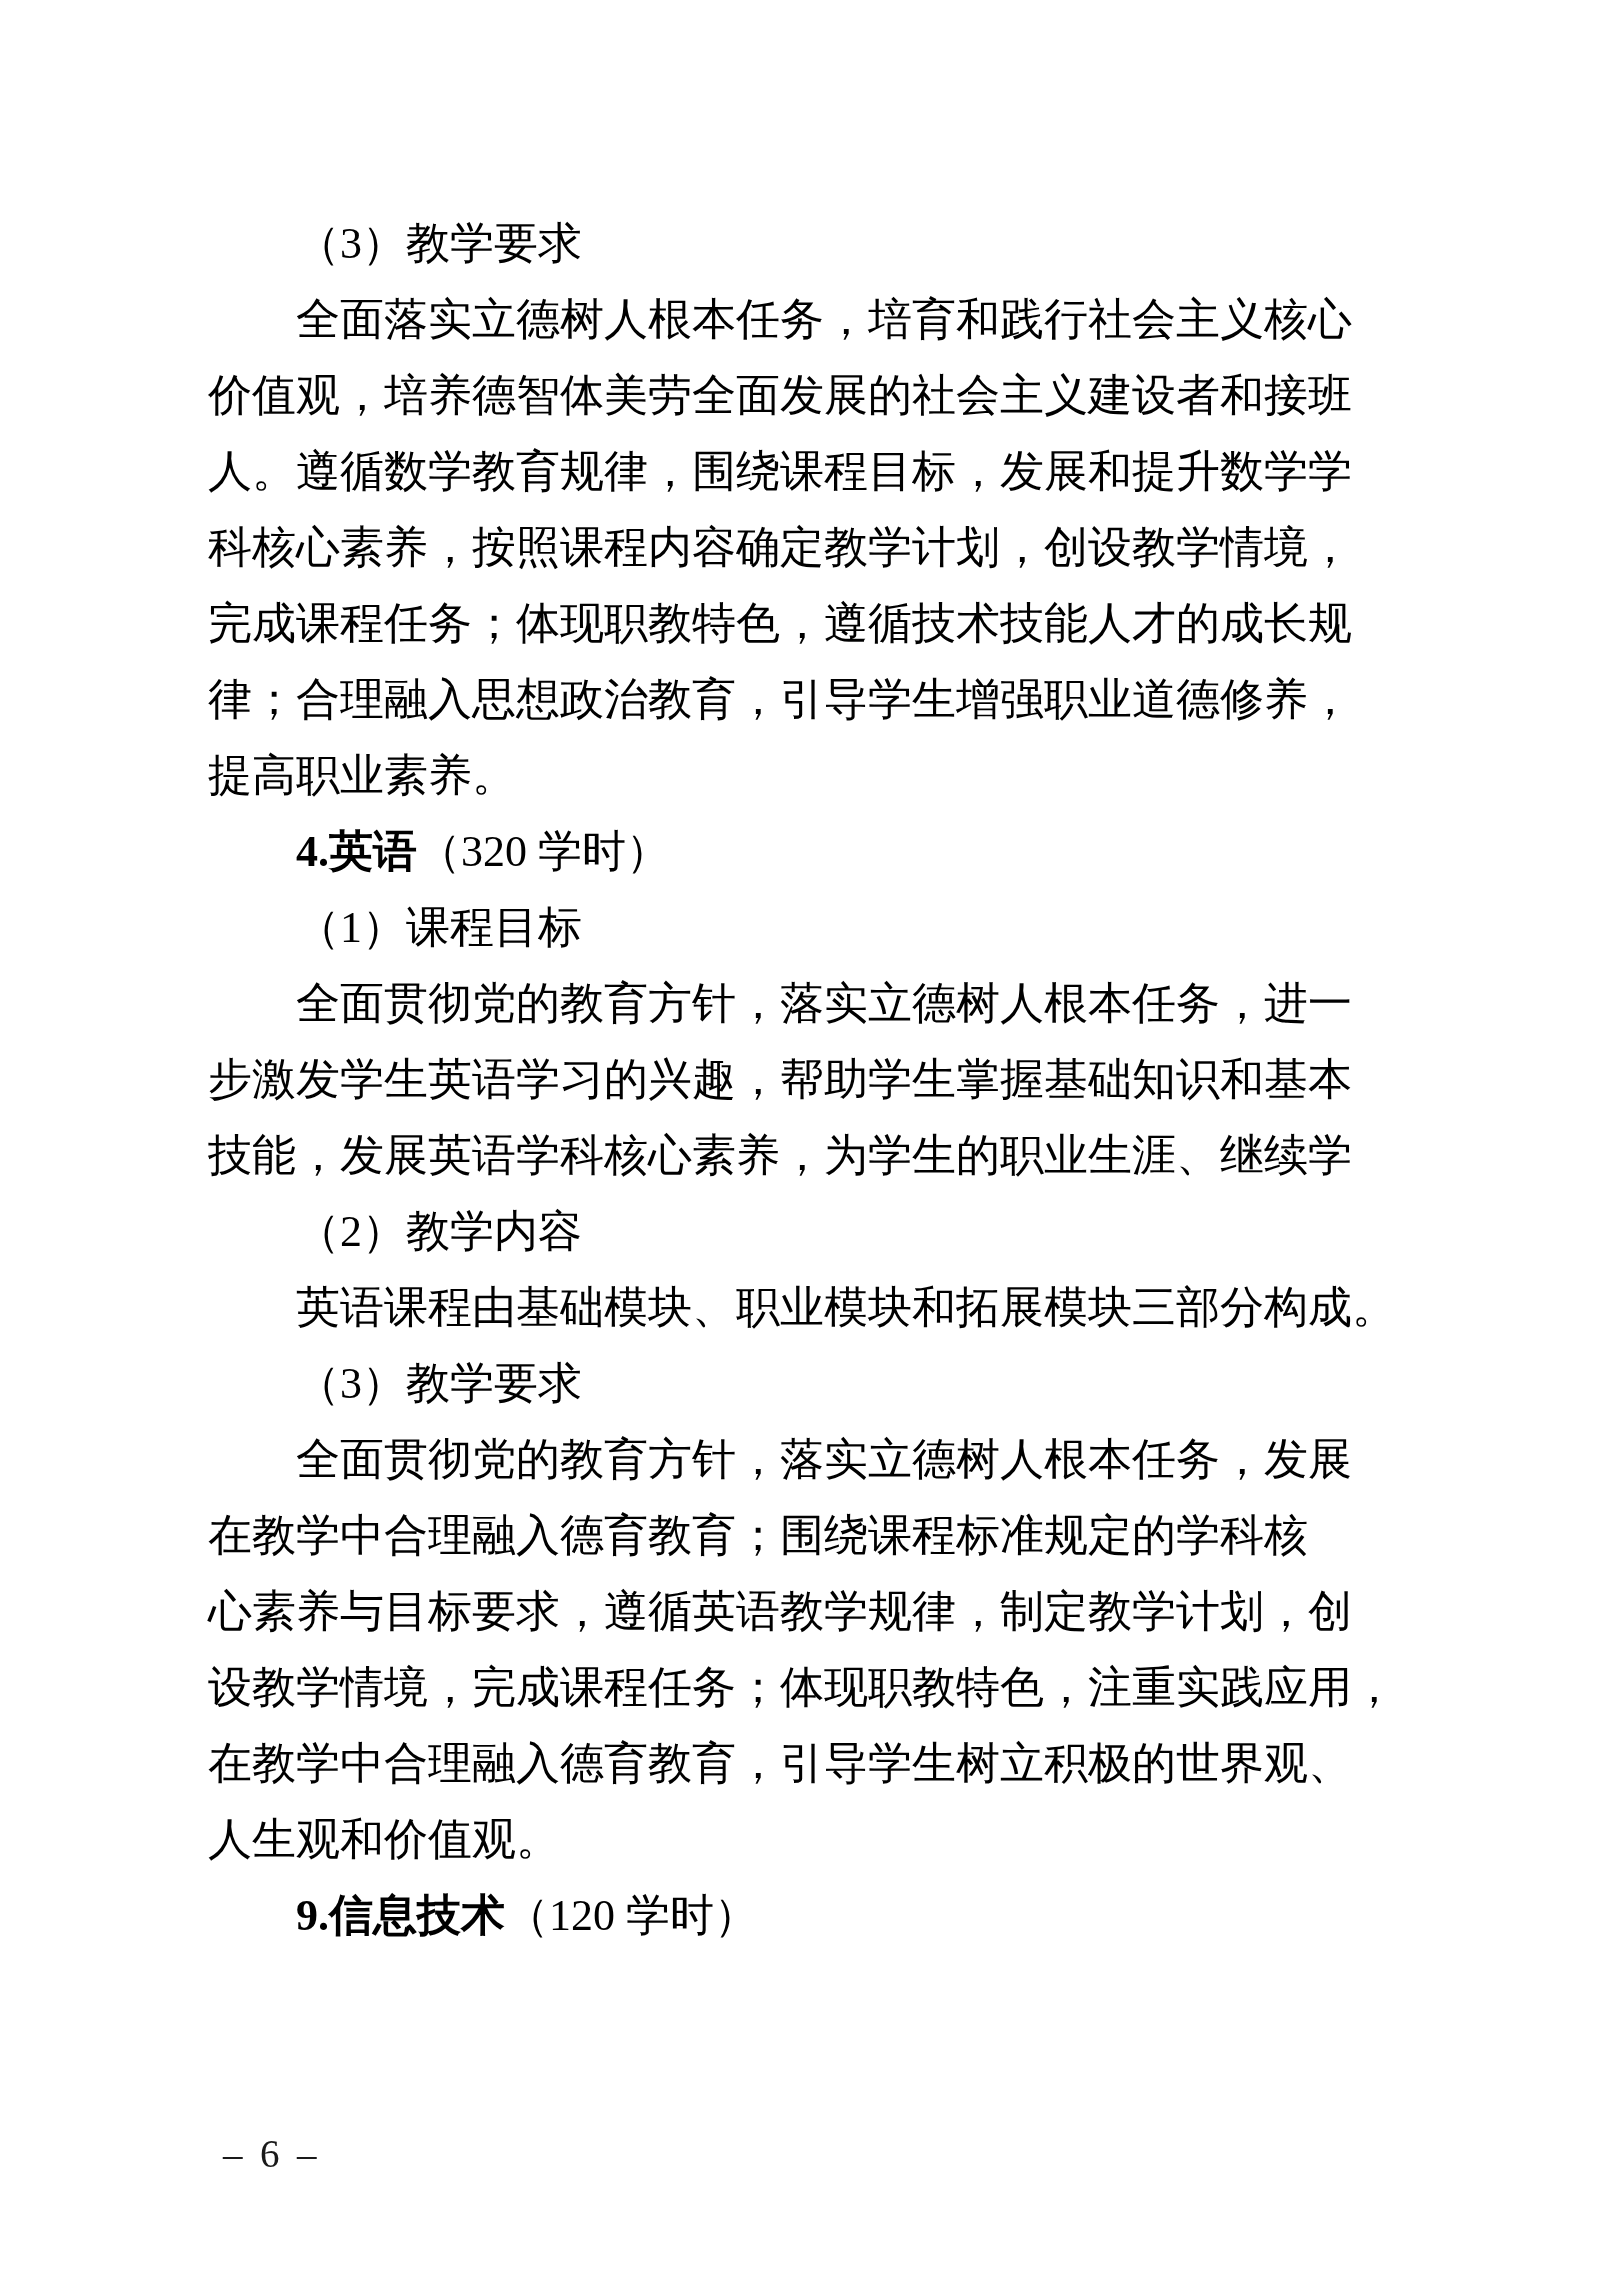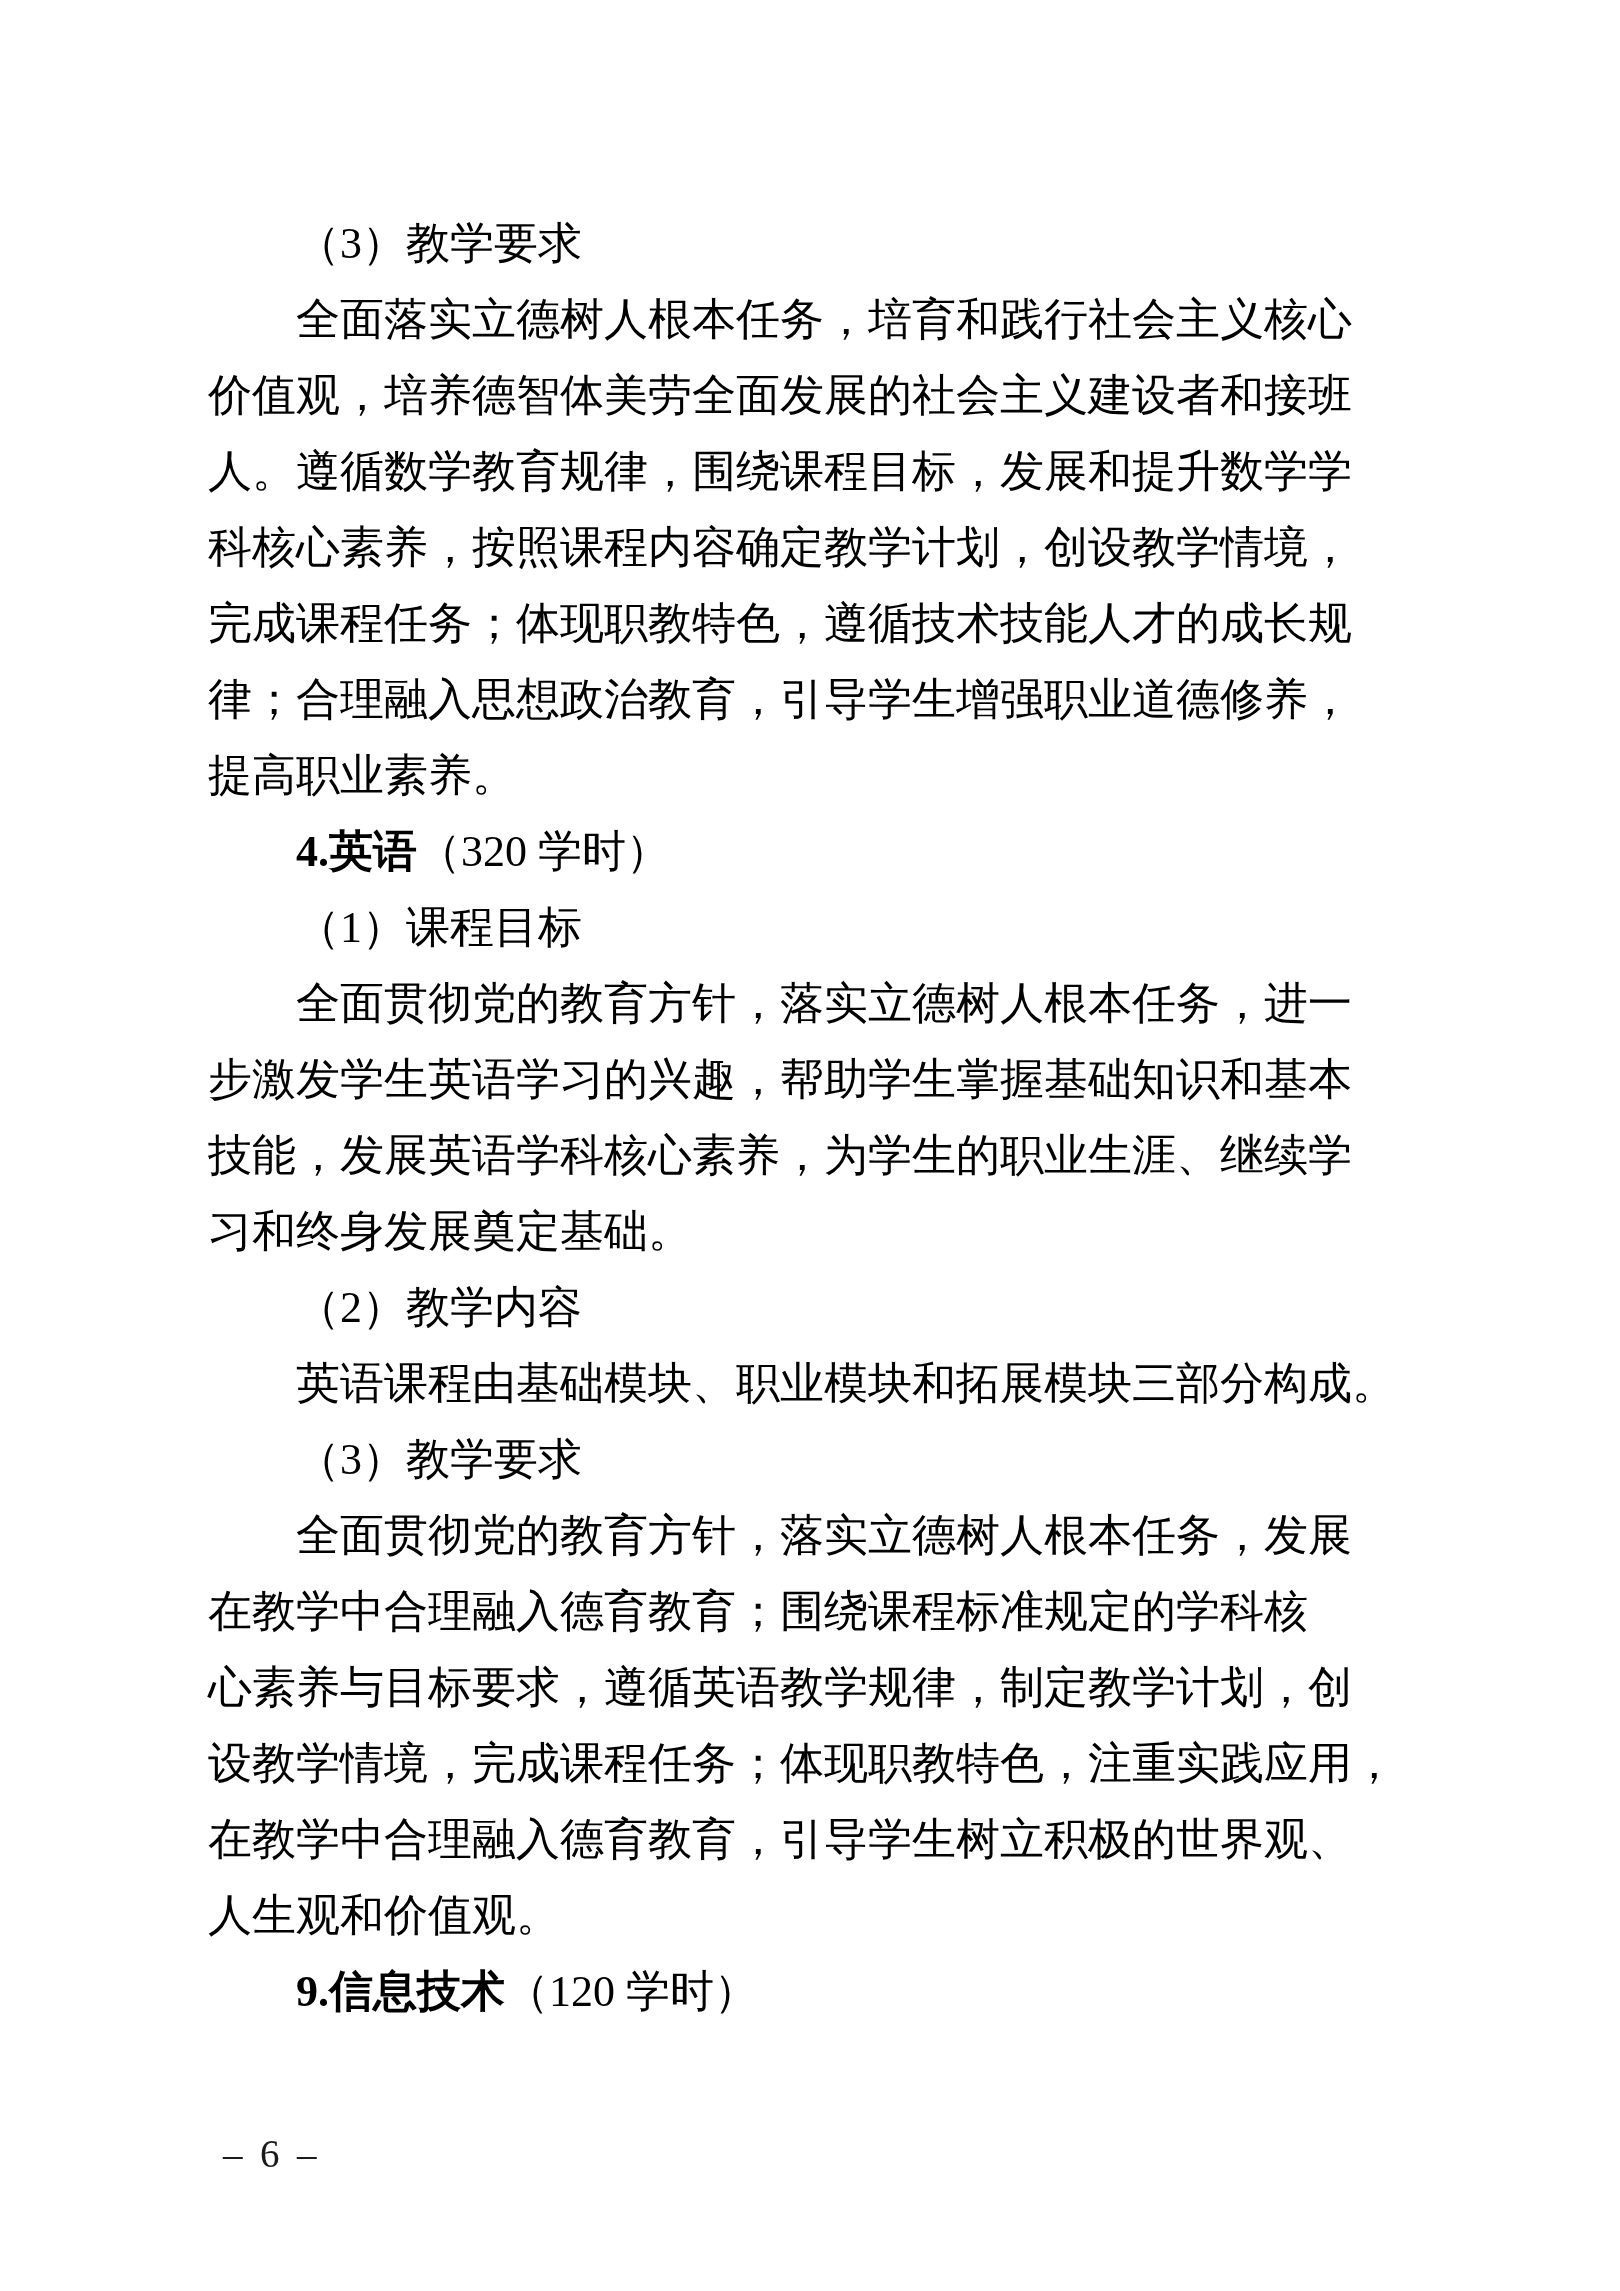--- a/index.html
+++ b/index.html
@@ -55,21 +55,20 @@
     <div class="line">人。遵循数学教育规律，围绕课程目标，发展和提升数学学</div>
     <div class="line">科核心素养，按照课程内容确定教学计划，创设教学情境，</div>
     <div class="line">完成课程任务；体现职教特色，遵循技术技能人才的成长规</div>
     <div class="line">律；合理融入思想政治教育，引导学生增强职业道德修养，</div>
     <div class="line">提高职业素养。</div>
     <div class="line indent"><span class="bold">4.英语</span><span>（320 学时）</span></div>
     <div class="line indent">（1）课程目标</div>
     <div class="line indent">全面贯彻党的教育方针，落实立德树人根本任务，进一</div>
     <div class="line">步激发学生英语学习的兴趣，帮助学生掌握基础知识和基本</div>
     <div class="line">技能，发展英语学科核心素养，为学生的职业生涯、继续学</div>
-    <div class="line">习和终身发展奠定基础。</div>
     <div class="line indent">（2）教学内容</div>
     <div class="line indent">英语课程由基础模块、职业模块和拓展模块三部分构成。</div>
     <div class="line indent">（3）教学要求</div>
     <div class="line indent">全面贯彻党的教育方针，落实立德树人根本任务，发展</div>
     <div class="line">在教学中合理融入德育教育；围绕课程标准规定的学科核</div>
     <div class="line">心素养与目标要求，遵循英语教学规律，制定教学计划，创</div>
     <div class="line">设教学情境，完成课程任务；体现职教特色，注重实践应用，</div>
     <div class="line">在教学中合理融入德育教育，引导学生树立积极的世界观、</div>
     <div class="line">人生观和价值观。</div>
     <div class="line indent"><span class="bold">9.信息技术</span><span>（120 学时）</span></div>

